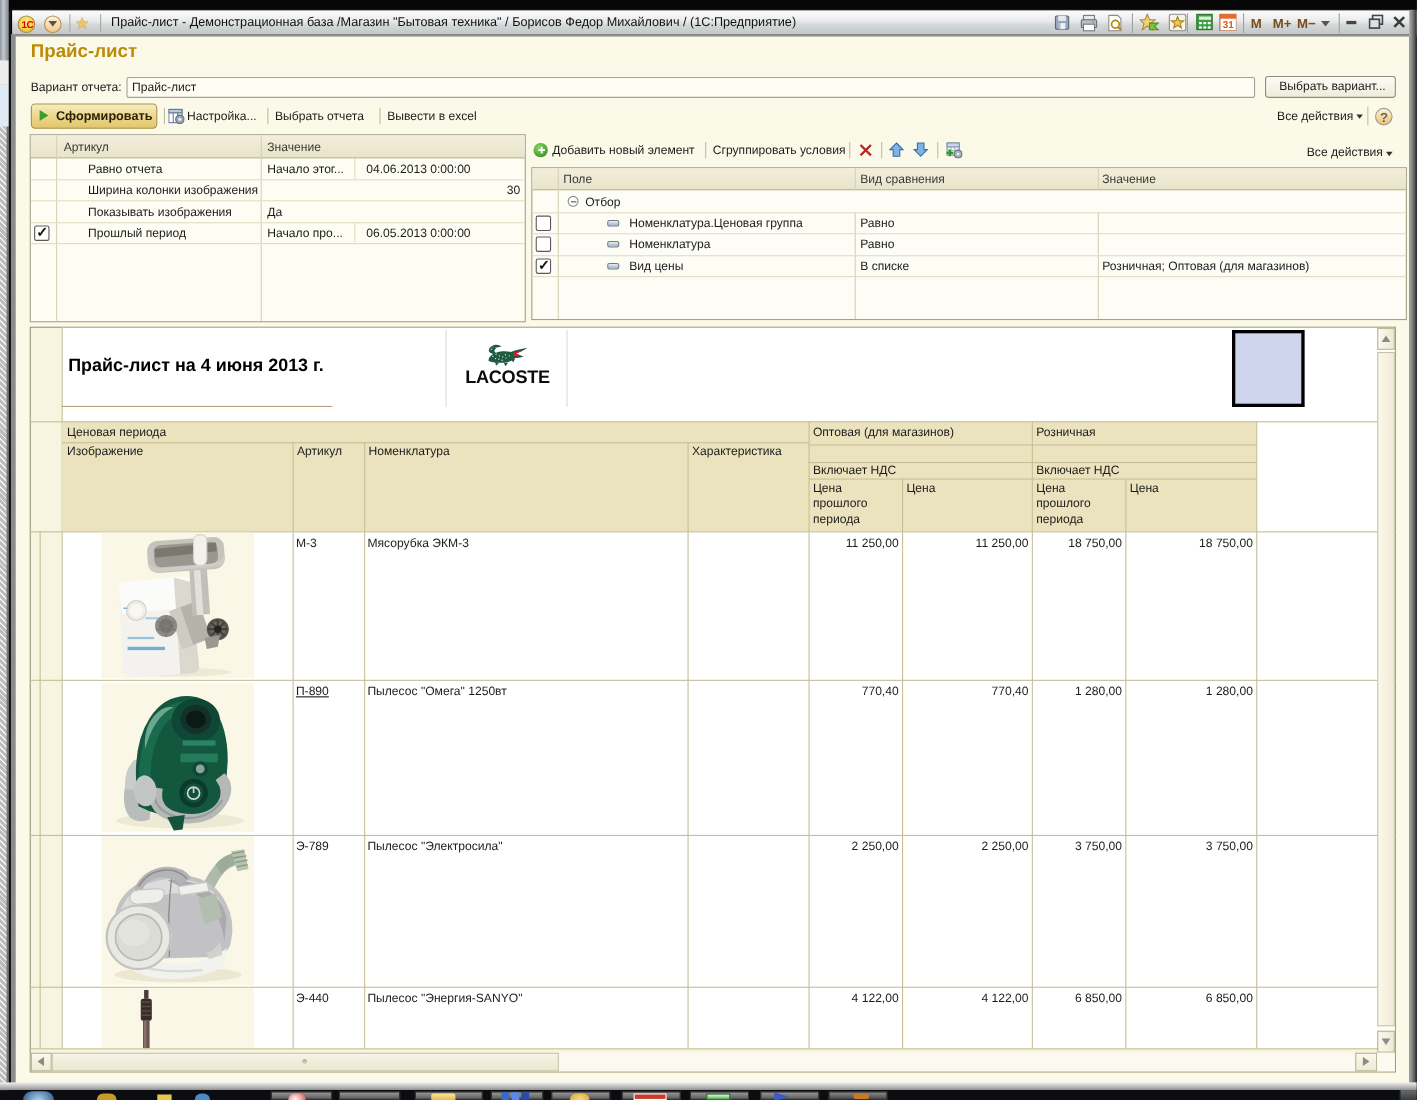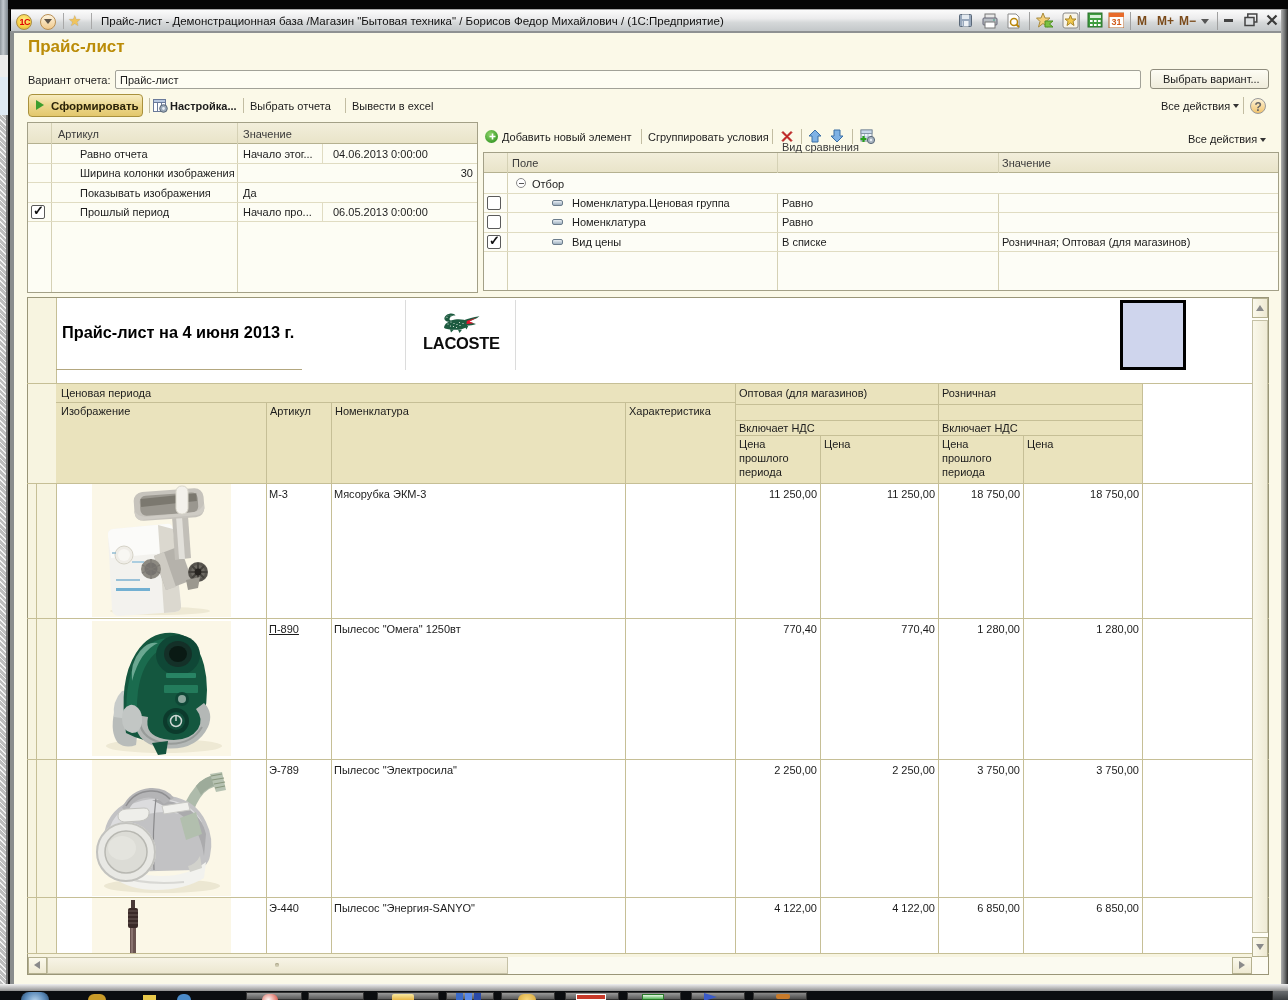--- a/index.html
+++ b/index.html
@@ -116,21 +116,21 @@
 <div class="abs" style="left:36px;top:100px;width:0;height:0;border-top:5px solid transparent;border-bottom:5px solid transparent;border-left:8px solid #3d9e2d;"></div>
 <div class="t" style="left:51px;top:99px;font-weight:bold;font-size:11.5px;color:#2b2309;">Сформировать</div>
 <div class="abs" style="left:149px;top:98px;width:1px;height:15px;background:#c2bda2;"></div>
 <svg class="abs" style="left:153px;top:98px;" width="15" height="15">
     <rect x="0.5" y="1.5" width="12" height="12" fill="#fff" stroke="#6a7a9a"></rect>
     <path d="M0.5 4.5 H12.5 M4.5 1.5 V13.5 M8.5 1.5 V13.5" stroke="#6a7a9a"></path>
     <rect x="0.5" y="1.5" width="12" height="3" fill="#b8c8e0" stroke="#6a7a9a"></rect>
     <circle cx="10.5" cy="10.5" r="3.8" fill="#9aa8b8" stroke="#5a6878"></circle>
     <circle cx="10.5" cy="10.5" r="1.4" fill="#e8eef4"></circle>
   </svg>
-<div class="t" style="left:170px;top:99px;font-weight:bold;">Настройка...</div>
+<div class="t" style="left:170px;top:99px;">Настройка...</div>
 <div class="abs" style="left:243px;top:98px;width:1px;height:15px;background:#c2bda2;"></div>
 <div class="t" style="left:250px;top:99px;">Выбрать отчета</div>
 <div class="abs" style="left:345px;top:98px;width:1px;height:15px;background:#c2bda2;"></div>
 <div class="t" style="left:352px;top:99px;">Вывести в excel</div>
 <div class="t" style="left:1161px;top:99px;">Все действия</div>
 <div class="abs" style="left:1233px;top:104px;width:0;height:0;border-left:3.5px solid transparent;border-right:3.5px solid transparent;border-top:4px solid #333;"></div>
 <div class="abs" style="left:1243px;top:97px;width:1px;height:17px;background:#c2bda2;"></div>
 <div class="abs" style="left:1250px;top:98px;width:16px;height:16px;border-radius:50%;background:linear-gradient(#fcf2d8,#f2c46d);border:1px solid #999;"></div>
 <div class="abs" style="left:1254.5px;top:100px;font-size:12px;font-weight:bold;color:#666;">?</div>
 
@@ -188,21 +188,21 @@
     <circle cx="12" cy="12" r="3.6" fill="#a8b4c0" stroke="#5a6878"></circle>
     <circle cx="12" cy="12" r="1.2" fill="#e8eef4"></circle>
     <path d="M1.5 11 H7.5 M4.5 8 V14" stroke="#28a01c" stroke-width="2.2"></path>
   </svg>
 <div class="t" style="left:1188px;top:132px;">Все действия</div>
 <div class="abs" style="left:1260px;top:138px;width:0;height:0;border-left:3.5px solid transparent;border-right:3.5px solid transparent;border-top:4px solid #333;"></div>
 
 <div class="abs" style="left:483px;top:152px;width:796px;height:139px;background:#fdfdf6;border:1px solid #a3a087;"></div>
 <div class="abs" style="left:484px;top:153px;width:794px;height:20px;background:linear-gradient(#f2eedb,#e9e4c9);border-bottom:1px solid #b5b190;"></div>
 <div class="t" style="left:512px;top:156px;color:#3a3a3a;">Поле</div>
-<div class="t" style="left:782px;top:140px;color:#3a3a3a;text-align:center;">Вид сравнения</div>
+<div class="t" style="left:782px;top:156px;color:#3a3a3a;text-align:center;">Вид сравнения</div>
 <div class="t" style="left:1002px;top:156px;color:#3a3a3a;">Значение</div>
 <div class="vl" style="left:507px;top:153px;height:137px;background:#d5d1b5;"></div>
 <div class="vl" style="left:777px;top:153px;height:20px;background:#d5d1b5;"></div>
 <div class="vl" style="left:998px;top:153px;height:20px;background:#d5d1b5;"></div>
 <div class="vl" style="left:777px;top:193px;height:97px;background:#d5d1b5;"></div>
 <div class="vl" style="left:998px;top:193px;height:97px;background:#d5d1b5;"></div>
 <div class="hl" style="left:484px;top:193px;width:794px;background:#e0dcc2;"></div>
 <div class="hl" style="left:484px;top:212px;width:794px;background:#e0dcc2;"></div>
 <div class="hl" style="left:484px;top:232px;width:794px;background:#e0dcc2;"></div>
 <div class="hl" style="left:484px;top:251px;width:794px;background:#e0dcc2;"></div>

